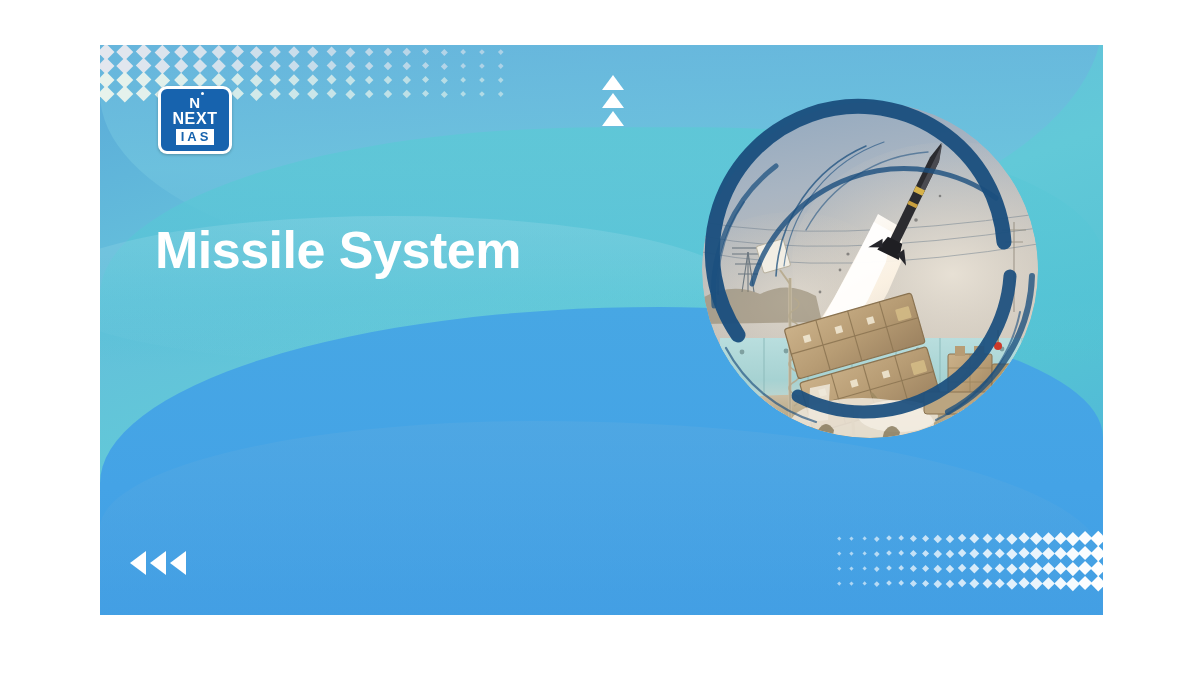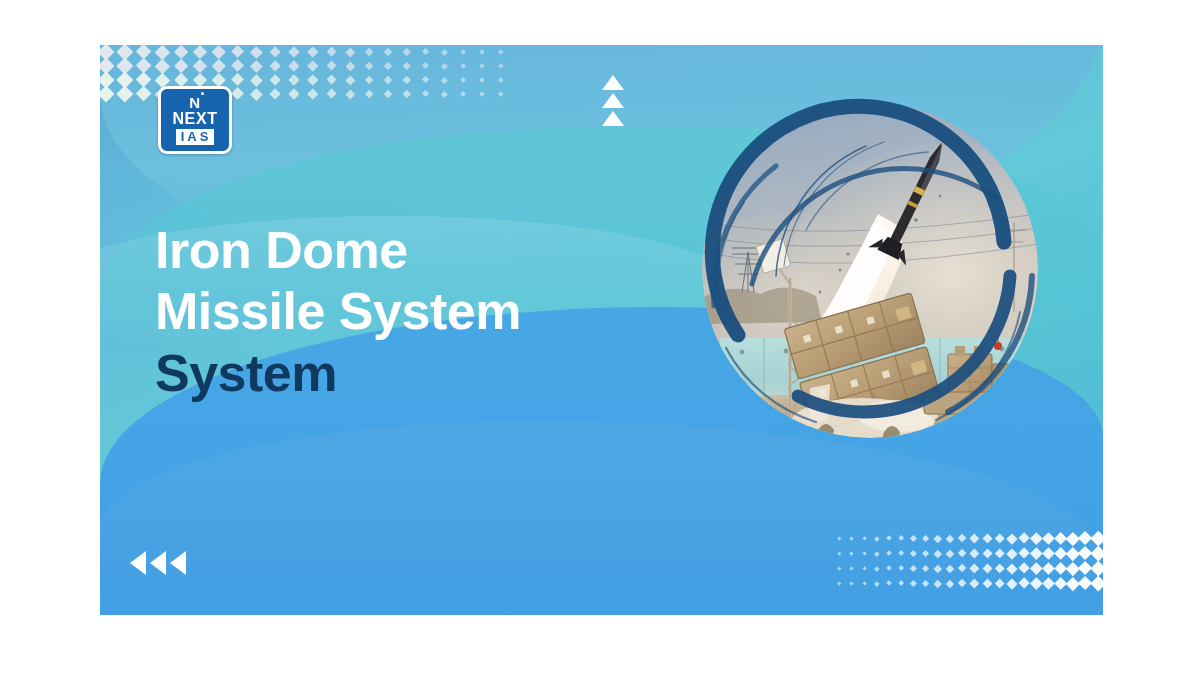--- a/index.html
+++ b/index.html
@@ -361,23 +361,21 @@
       </div>
     </div>
 
   <div class="logo">
     <span class="logo-n">N</span>
     <span class="logo-next">NEXT</span>
     <span class="logo-ias">IAS</span>
   </div>
 
   <div class="headline">
-    <span class="l1">Iron Dome</span>
     <span class="l2">Missile System</span>
-    <span class="l3">System</span>
   </div>
 
   <div class="tri-up-group">
     <div class="tri-up"></div>
     <div class="tri-up"></div>
     <div class="tri-up"></div>
   </div>
 
   <div class="tri-left-group">
     <div class="tri-left"></div>

